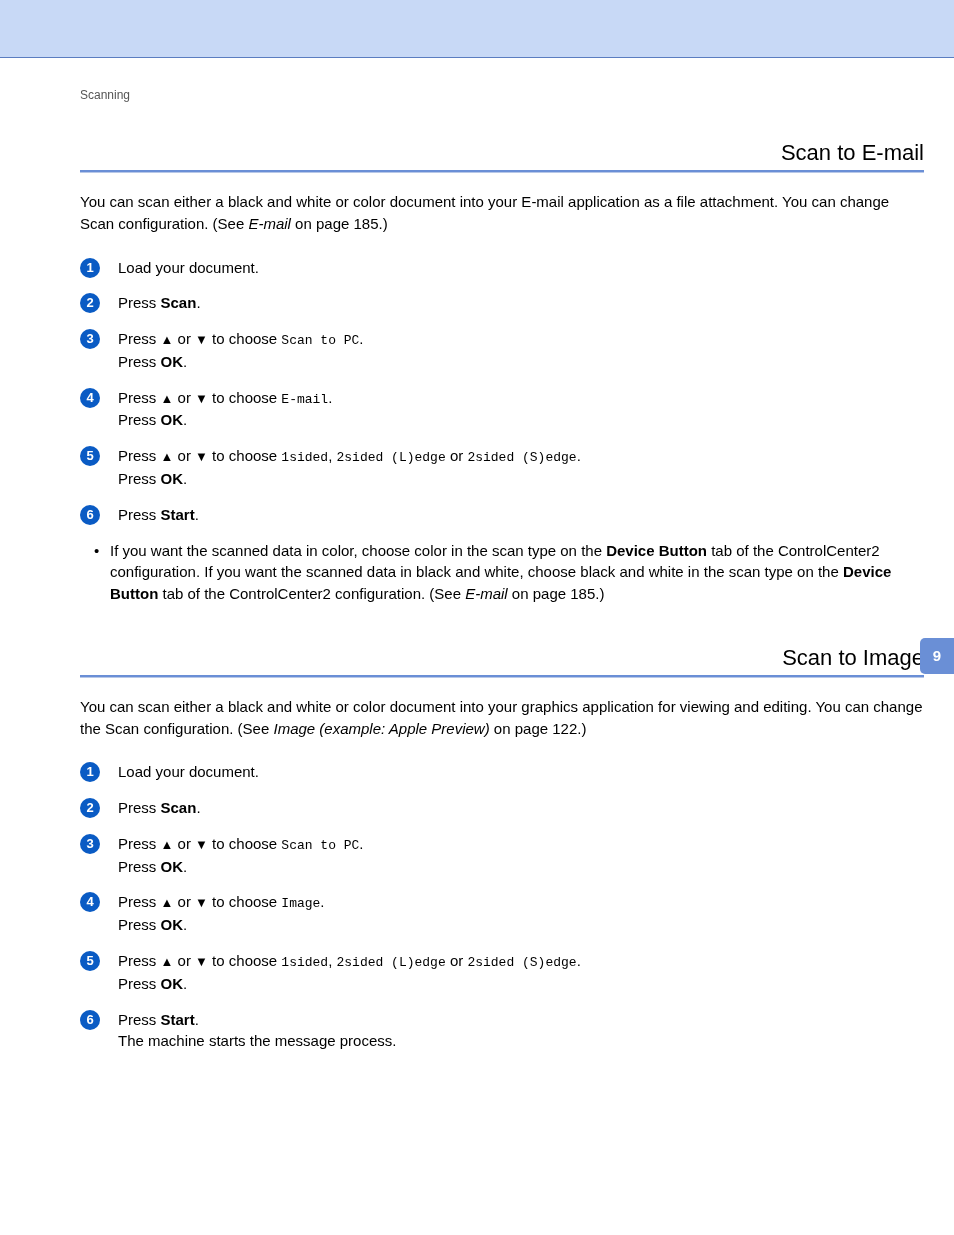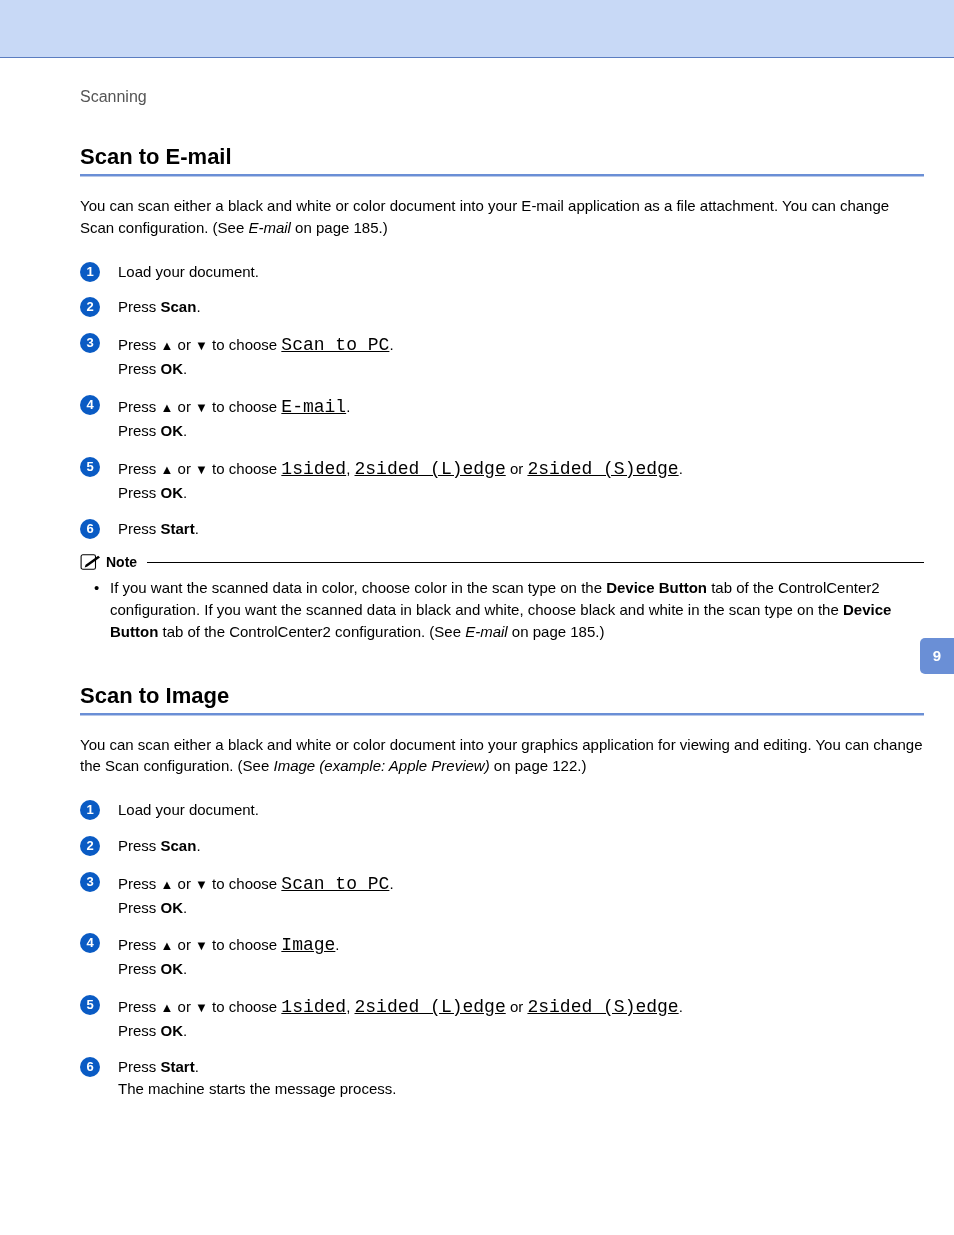--- a/index.html
+++ b/index.html
@@ -13,28 +13,29 @@
     .top-band {
       height: 58px;
       background: #c8d9f6;
       border-bottom: 1px solid #5b7dc0;
     }
     .page {
       padding: 30px 30px 20px 80px;
       position: relative;
     }
     .header-section {
-      font-size: 16px;
+      font-size: 12px;
       color: #555;
       margin-bottom: 38px;
     }
     h2 {
       font-size: 22px;
-      font-weight: bold;
+      font-weight: normal;
       margin-bottom: 4px;
+      text-align: right;
     }
     .heading-rule {
       border: none;
       border-top: 2px solid #6a8fd6;
       border-bottom: 1px solid #b8c8e8;
       height: 3px;
       margin-bottom: 18px;
     }
     .intro {
       line-height: 1.45;
@@ -56,22 +57,21 @@
       background: #0a5bc4;
       color: #fff;
       font-weight: bold;
       font-size: 13px;
       text-align: center;
       line-height: 20px;
     }
     .arrow { font-family: Arial, sans-serif; font-size: 13px; }
     .mono {
       font-family: "Courier New", Courier, monospace;
-      font-size: 18px;
-      text-decoration: underline;
+      font-size: 13px;
     }
     b { font-weight: bold; }
     .note-block { margin-top: 6px; margin-bottom: 40px; }
     .note-header {
       display: flex;
       align-items: center;
       margin-bottom: 6px;
     }
     .note-icon {
       width: 22px; height: 18px;
@@ -160,28 +160,20 @@
       <span>Press </span><span class="arrow">▲</span><span> or </span><span class="arrow">▼</span><span> to choose </span><span class="mono">1sided</span><span>, </span><span class="mono">2sided (L)edge</span><span> or </span><span class="mono">2sided (S)edge</span><span>.</span><br>
       <span>Press </span><b>OK</b><span>.</span>
     </li>
     <li>
       <span class="step-num">6</span>
       <span>Press </span><b>Start</b><span>.</span><br>
     </li>
   </ol>
 
   <div class="note-block">
-    <div class="note-header">
-      <svg class="note-icon" viewBox="0 0 24 20">
-        <rect x="1" y="2" width="16" height="16" rx="2" fill="none" stroke="#000" stroke-width="1.2"></rect>
-        <path d="M6 13 L 20 3 L 22 5 L 8 15 L 5 16 Z" fill="#000"></path>
-      </svg>
-      <span class="note-title">Note</span>
-      <span class="note-line"></span>
-    </div>
     <div class="note-body">
       <ul>
         <li>
           <span>If you want the scanned data in color, choose color in the scan type on the </span><b>Device Button</b><span> tab of the ControlCenter2 configuration. If you want the scanned data in black and white, choose black and white in the scan type on the </span><b>Device Button</b><span> tab of the ControlCenter2 configuration. (See </span><i>E-mail</i><span> on page 185.)</span>
         </li>
       </ul>
     </div>
   </div>
 
   <div class="section2">

